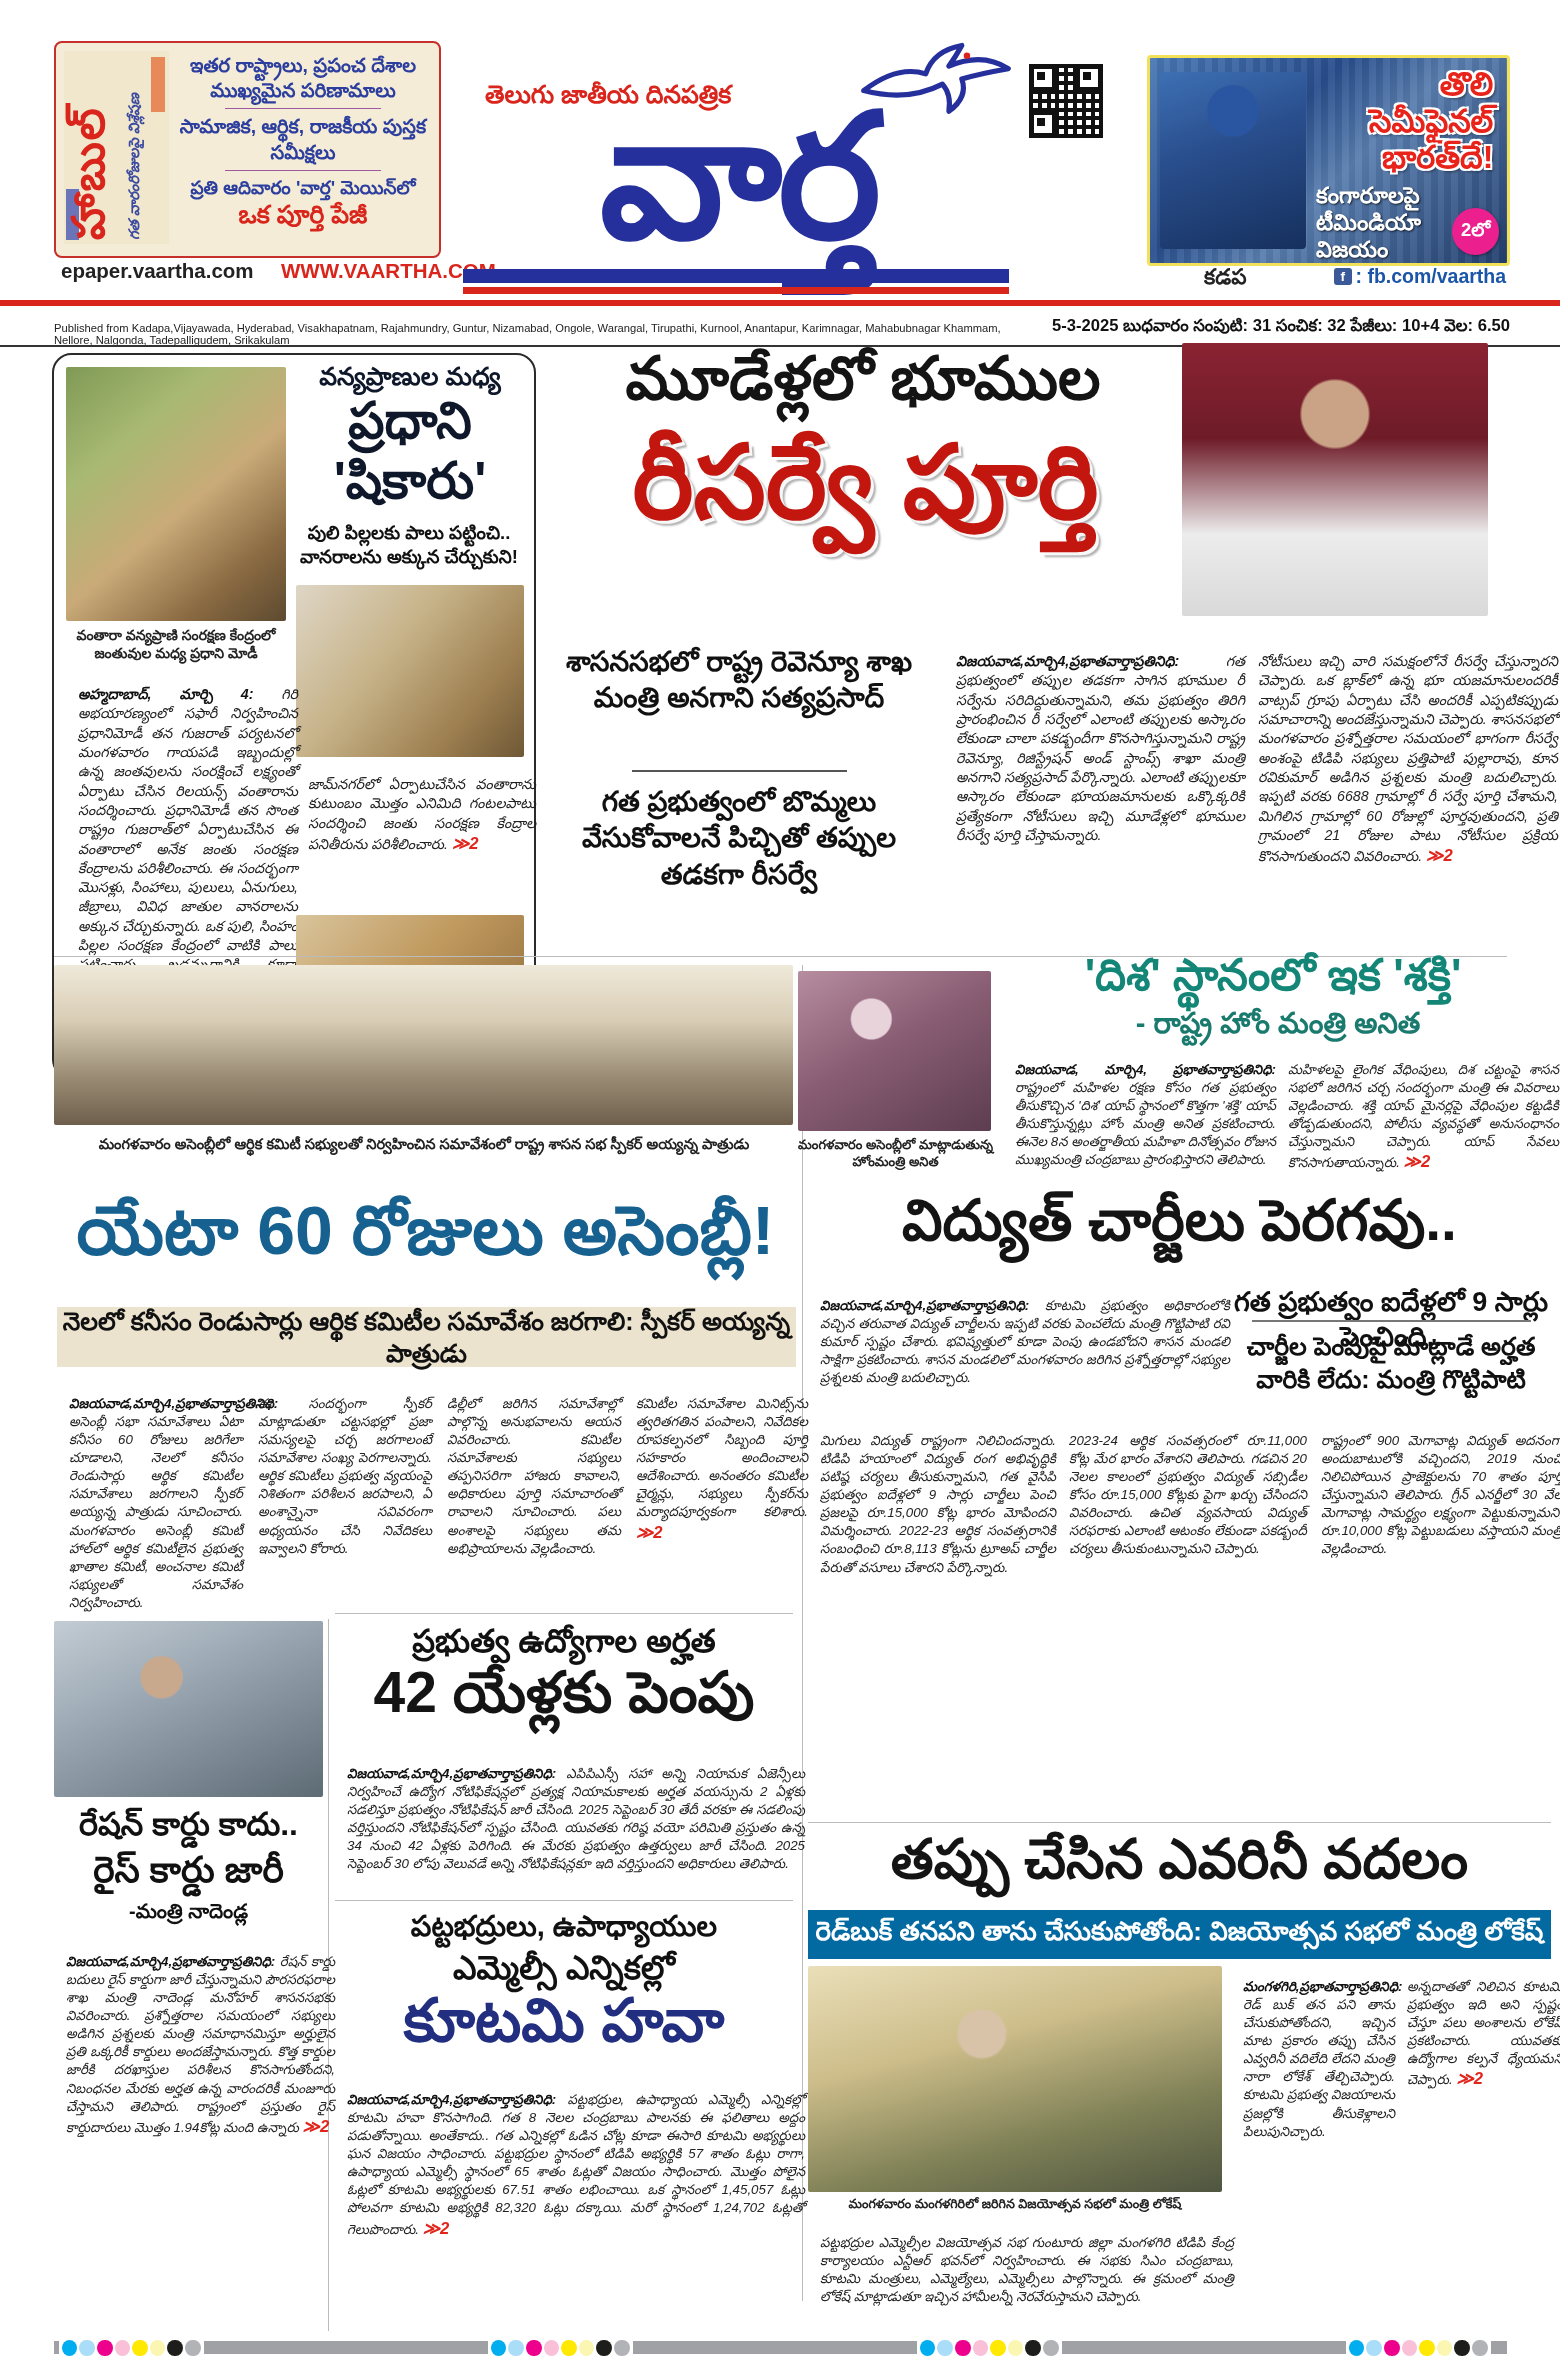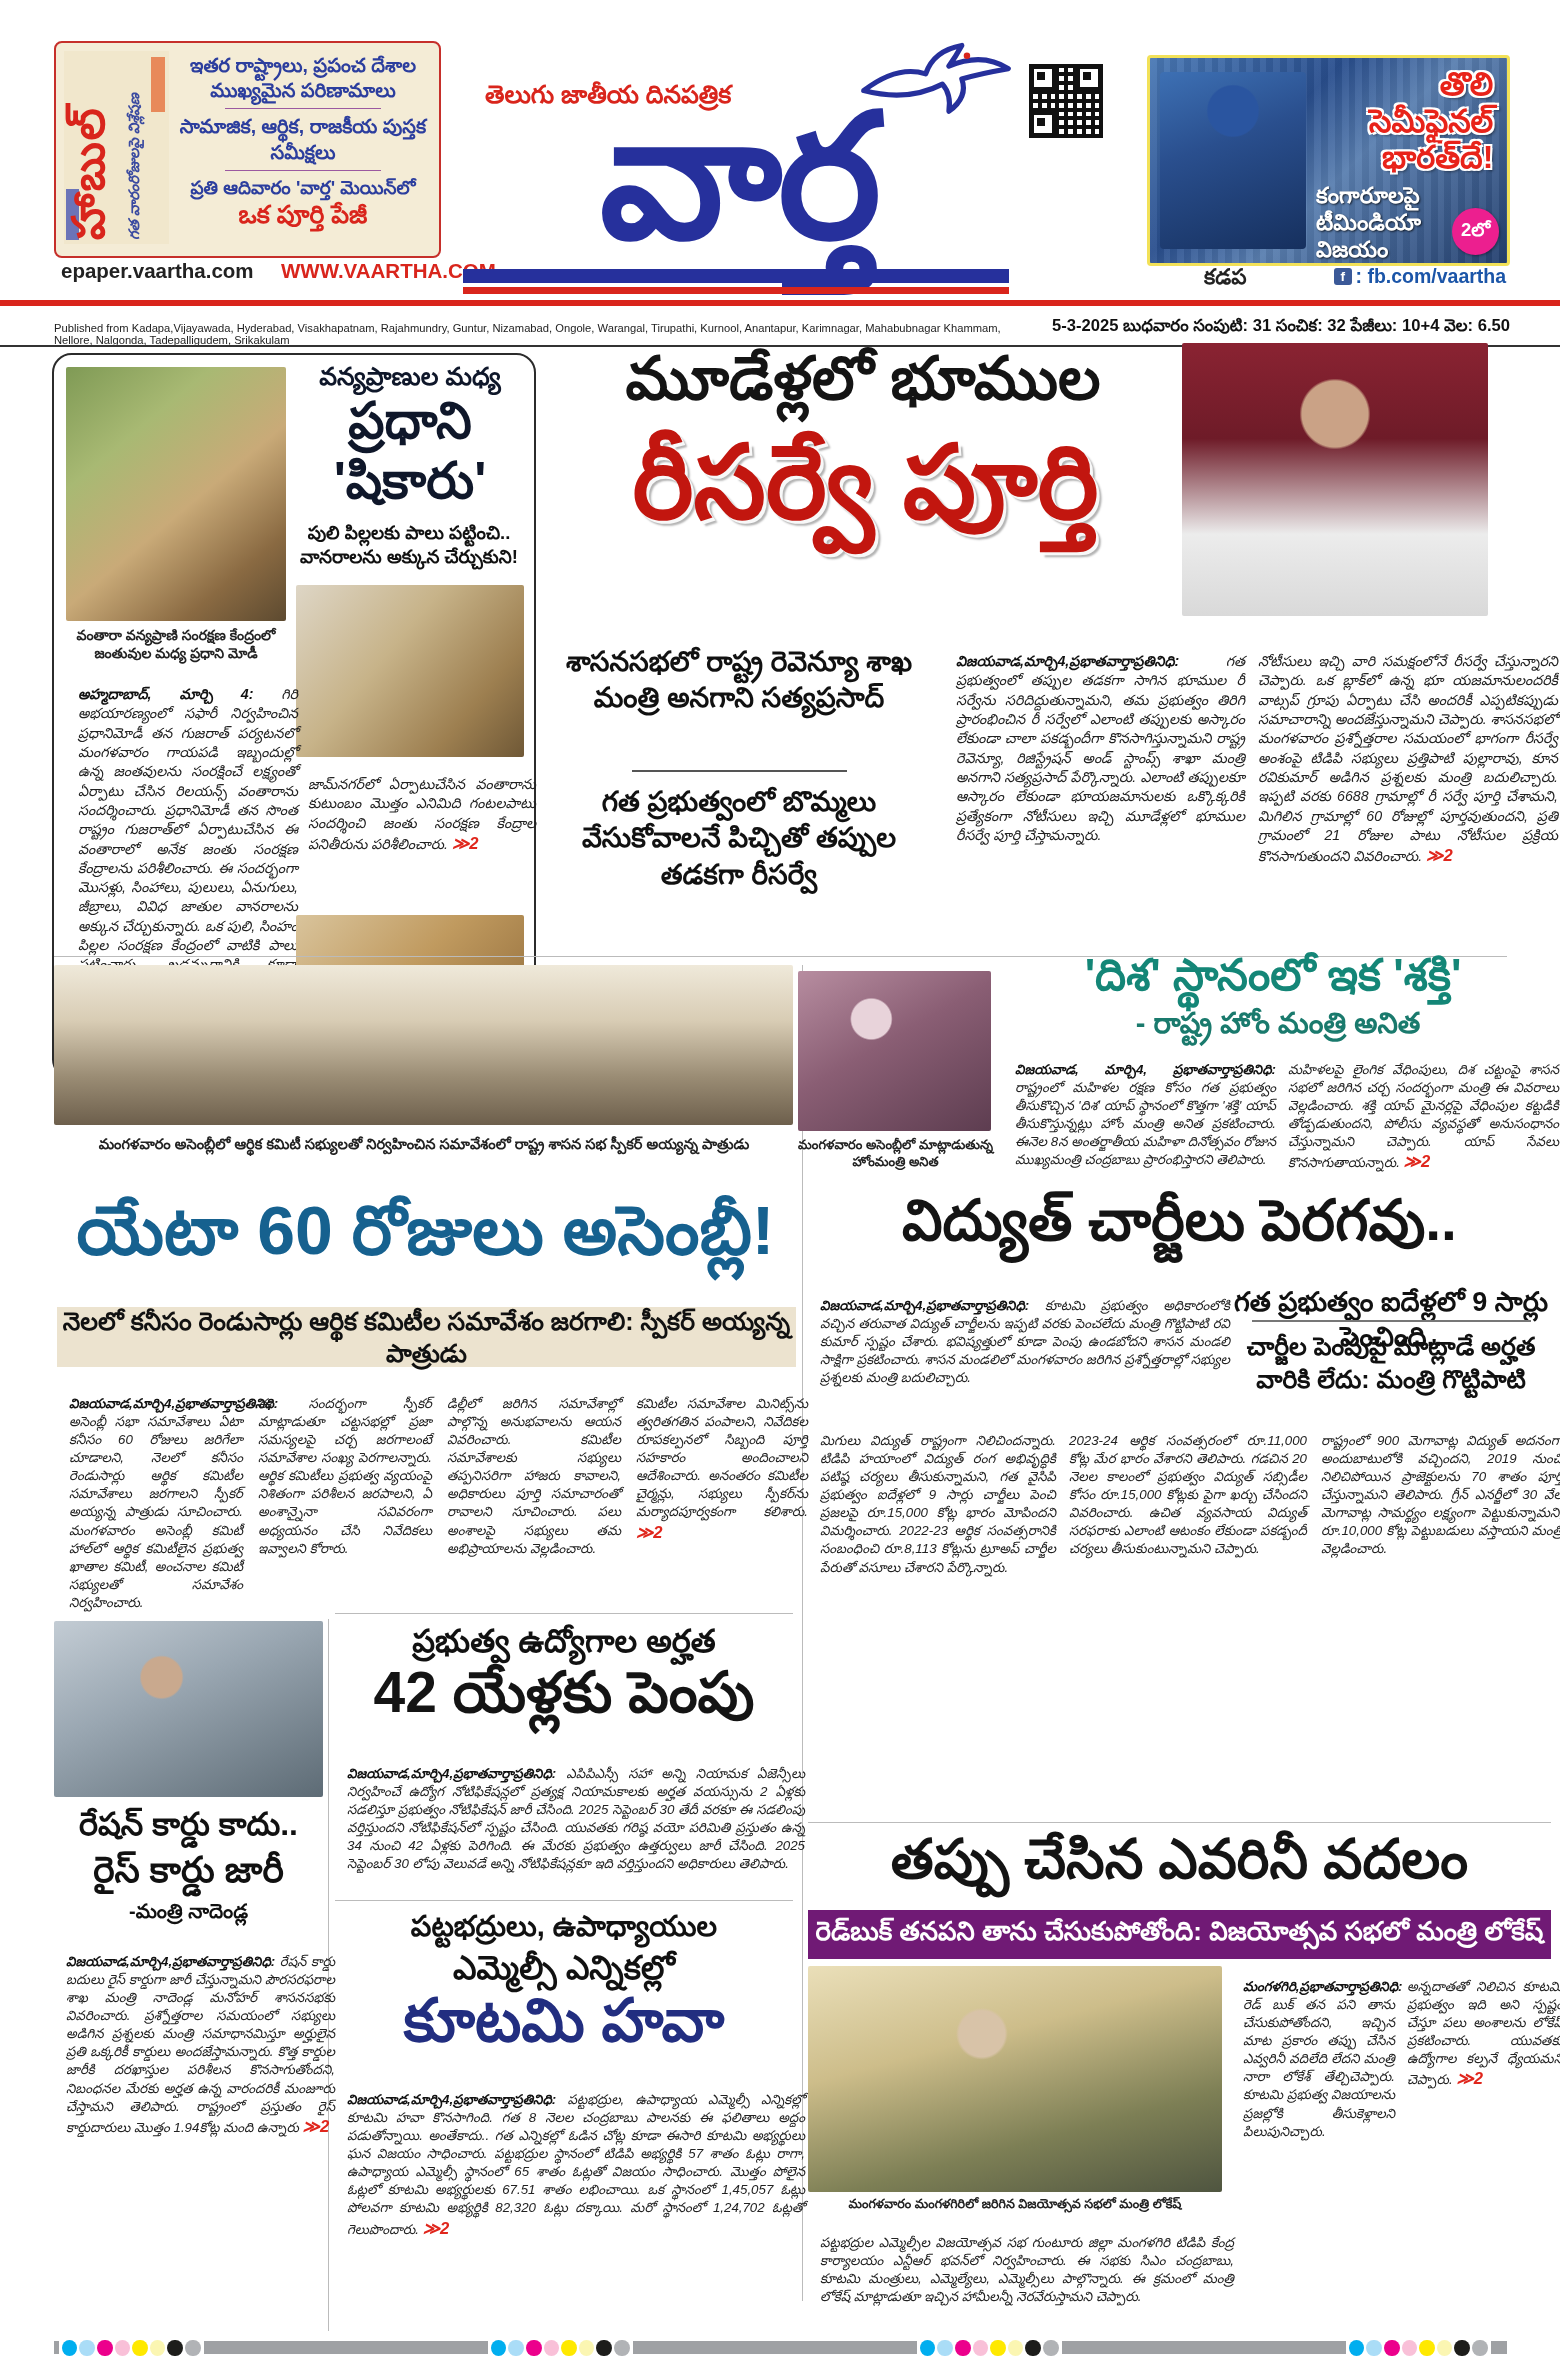--- a/index.html
+++ b/index.html
@@ -44,21 +44,21 @@
   
   .hl-purple{color:#0f172a;font-weight:bold;text-align:center;line-height:1.05;}
   .hl-red-big{color:#c2160f;font-weight:bold;text-align:center;line-height:1;
      text-shadow:2.9px 2.9px 0 rgba(255,255,255,.9),4.9px 4.9px 2px rgba(0,0,0,.30);}
   .hl-black-big{color:#141414;font-weight:bold;text-align:center;line-height:1;}
   .hl-blue{color:#16618f;font-weight:bold;text-align:center;line-height:1;}
   .hl-teal{color:#148677;font-weight:bold;text-align:center;line-height:1.05;}
   .hl-navy{color:#222e80;font-weight:bold;text-align:center;line-height:1;}
   .subhead-bold{font-weight:bold;color:#111;text-align:center;line-height:1.3;}
   .subbar{background:#ece3cf;display:flex;align-items:center;justify-content:center;}
-  .redbar{background:#701a75;display:flex;align-items:center;justify-content:center;}
+  .redbar{background:#0369a1;display:flex;align-items:center;justify-content:center;}
   .redbar span{color:#fff;font-weight:bold;font-size:26px;}
   .rule{background:#bbb;}
   
   .print-bar{background:#9fa1a4;}
   .dots-group{display:flex;gap:2px;background:#fff;padding:0 2.9px;align-items:center;}
   .dots-group i{width:15.6px;height:16.6px;border-radius:50%;display:block;}
 </style>
 </head>
 <body>
 

